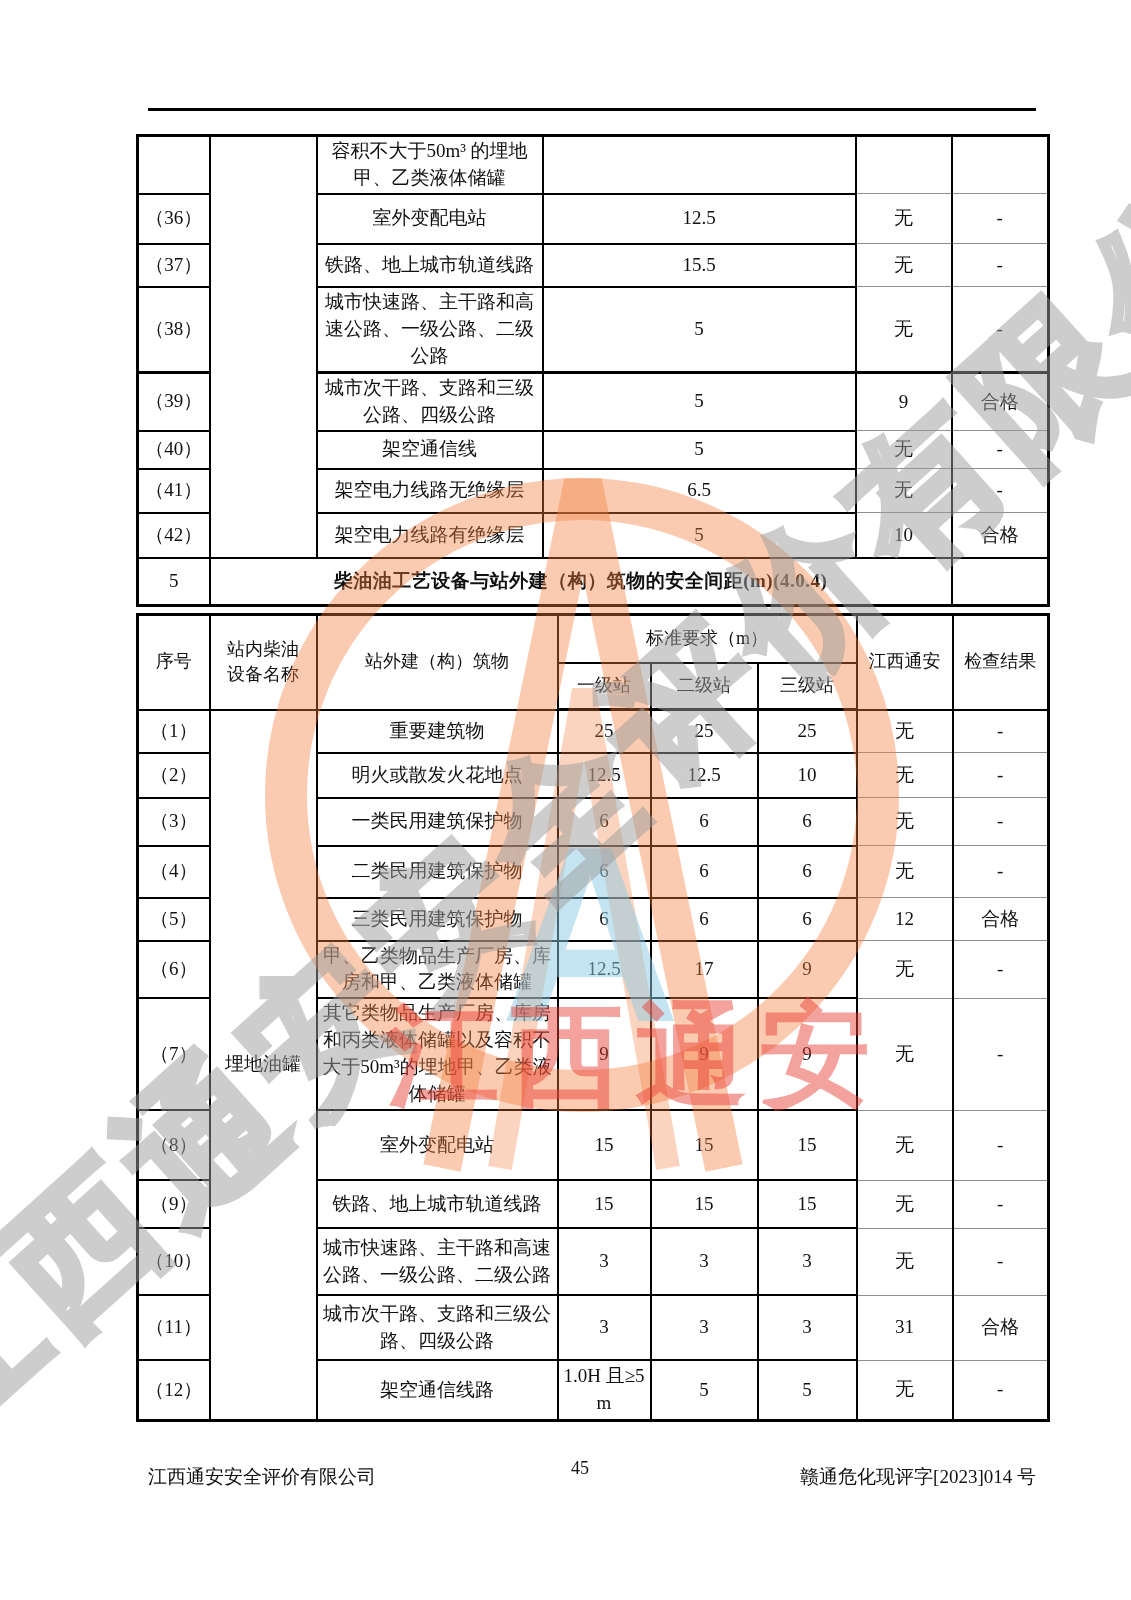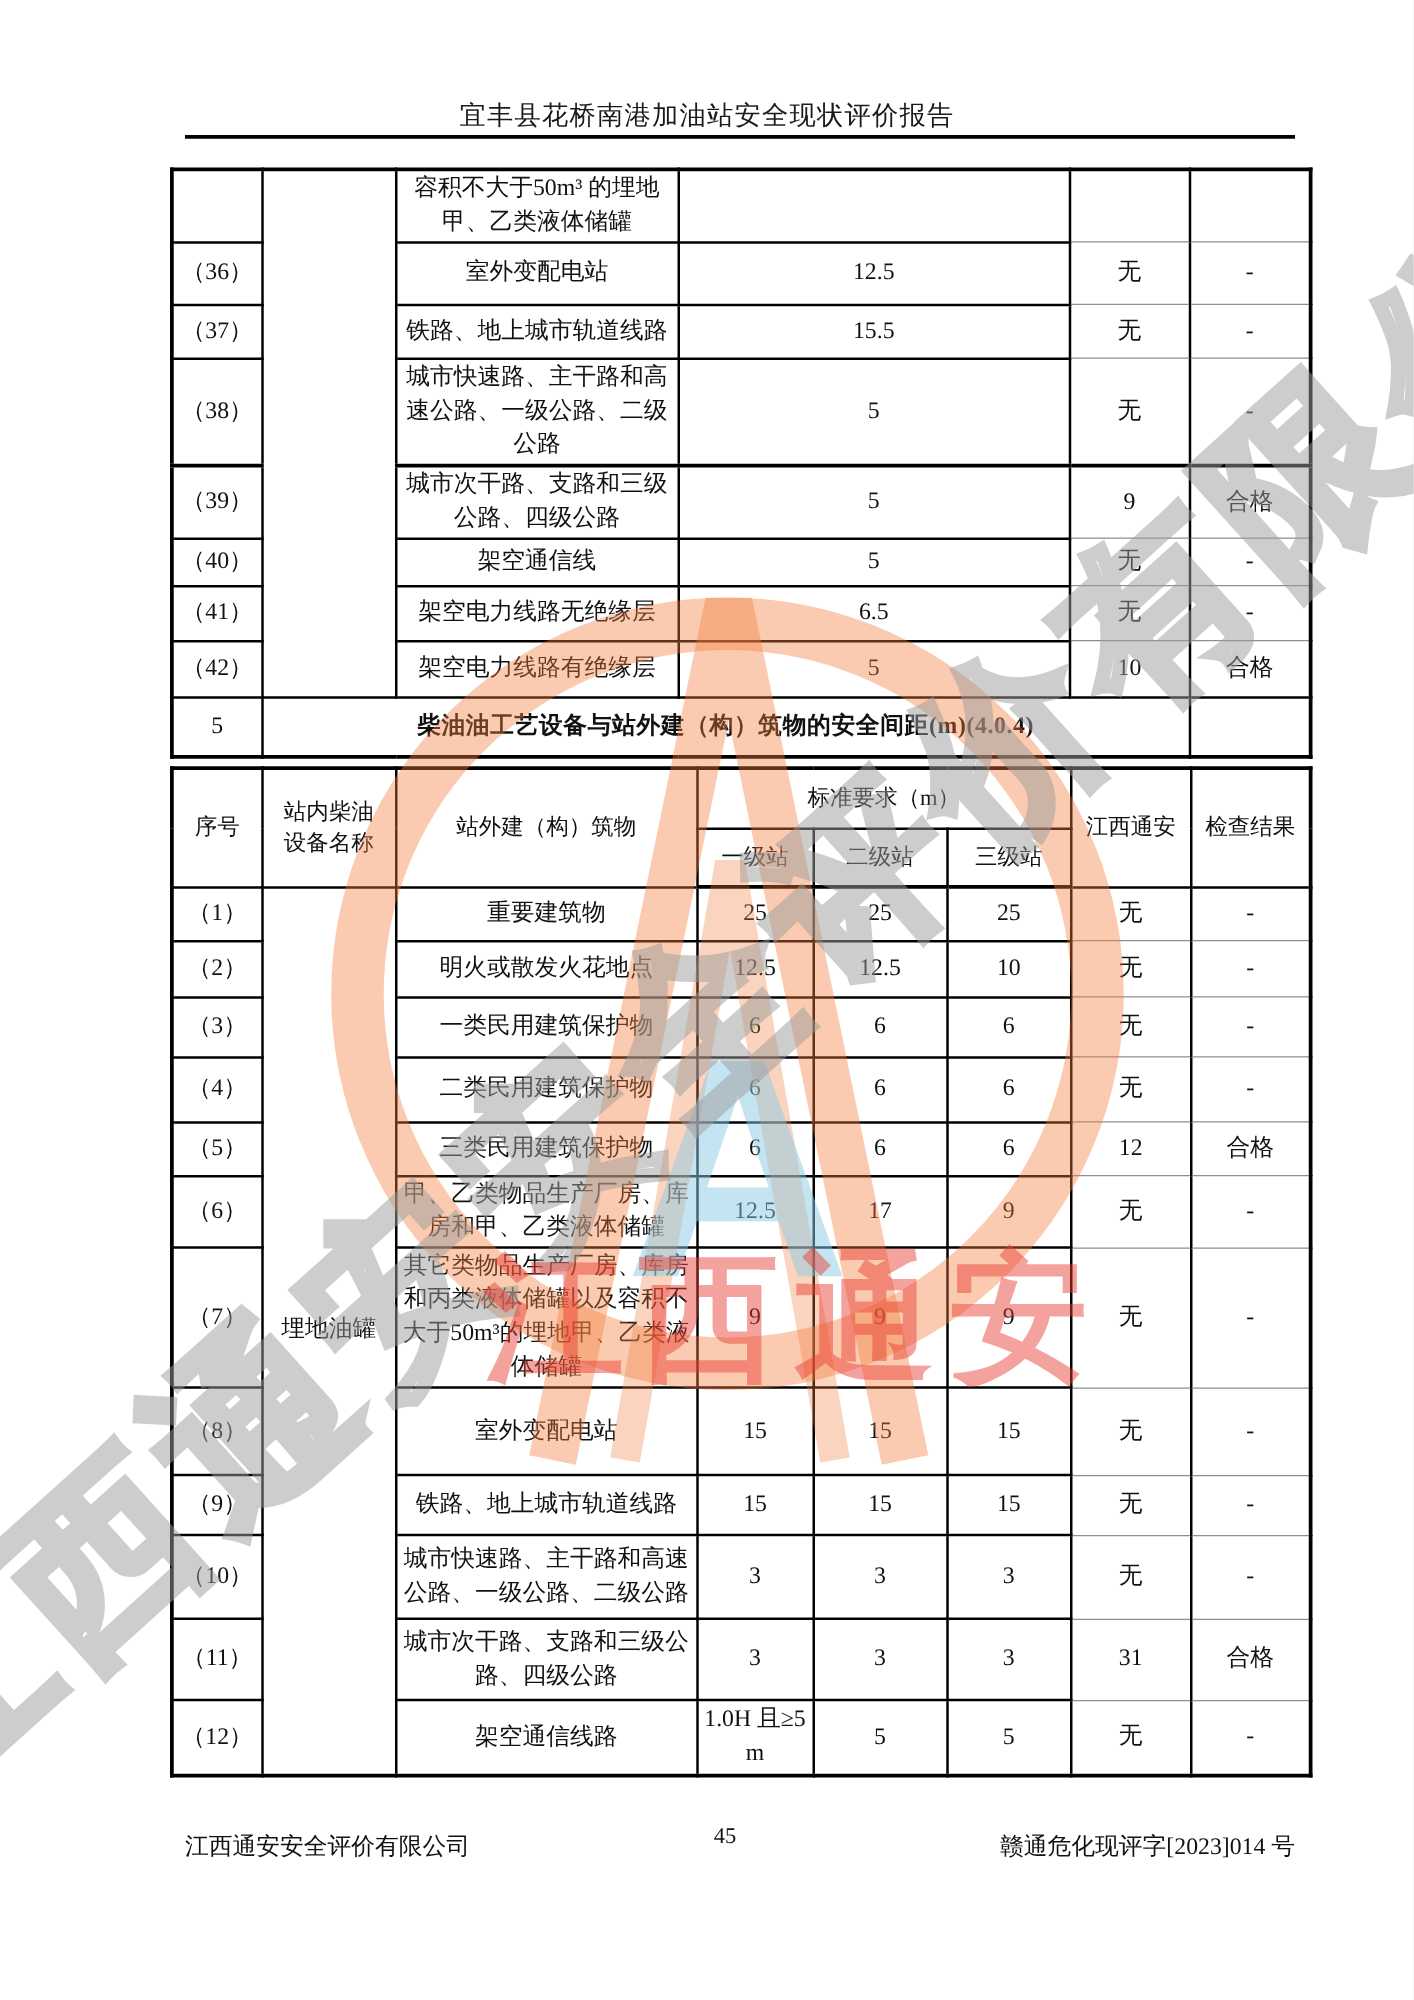--- a/index.html
+++ b/index.html
@@ -56,21 +56,20 @@
     position:absolute; left:0; top:998px; width:1270px; text-align:center;
     font-size:112px; letter-spacing:12px; font-weight:600; line-height:1.05;
     color:rgba(233,60,50,0.48); white-space:nowrap;
   }
 </style>
 </head>
 <body>
 
 <div id="page">
 
-  <div id="doc-title" class="abs">宜丰县花桥南港加油站安全现状评价报告</div>
   <div id="title-rule" class="abs"></div>
 
   <table class="t abs" id="t1" style="left:136px; top:134px; width:911px;">
     <colgroup>
       <col style="width:72px">
         <col style="width:107px">
         <col style="width:226px">
       <col style="width:313px">
         <col style="width:96px">
         <col style="width:97px">

